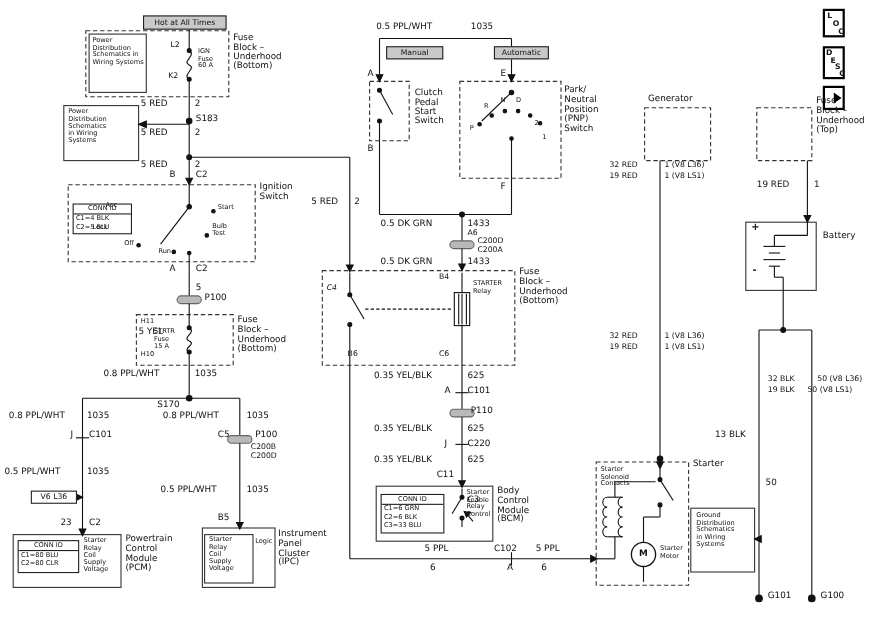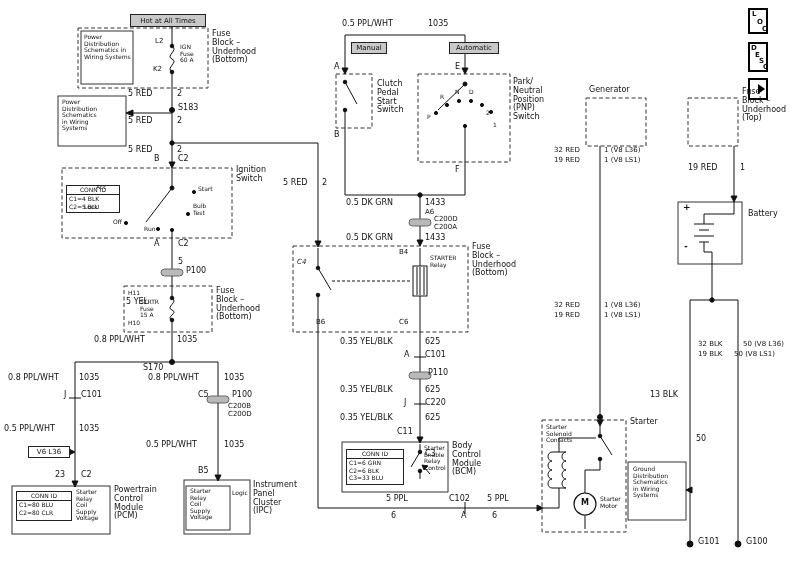--- a/index.html
+++ b/index.html
@@ -248,21 +248,21 @@
     <span class="nl" style="left:13px;top:20px">C</span>
   </div>
   <div class="navbtn" style="top:78px;height:22px;">
     <svg width="16" height="18" viewBox="0 0 16 18">
       <path d="M1,9 h7 v-5 l7,5 -7,5 v-5 z" fill="#000"></path>
     </svg>
   </div>
 
   <div id="tag-layer">
       <div class="tag shaded" style="left: 130px; top: 14px; width: 76px; height: 13px;">Hot at All Times</div>
-      <div class="tag shaded" style="left: 351px; top: 42px; width: 36px; height: 12px;">Manual</div>
+      <div class="tag shaded" style="left: 351px; top: 42px; width: 52px; height: 12px;">Manual</div>
       <div class="tag shaded" style="left: 449px; top: 42px; width: 50px; height: 12px;">Automatic</div>
       <div class="tag" style="left: 28px; top: 446px; width: 42px; height: 12px;">V6 L36</div>
     </div>
   <div id="connbox-layer">
       <div class="connbox" style="left: 66px; top: 185px; width: 54px; height: 28px;">
         <span class="hdr">CONN ID</span>
         <span class="row">C1=4 BLK</span>
         <span class="row">C2=5 BLU</span>
       </div>
       <div class="connbox" style="left: 16px; top: 491px; width: 56px; height: 30px;">

